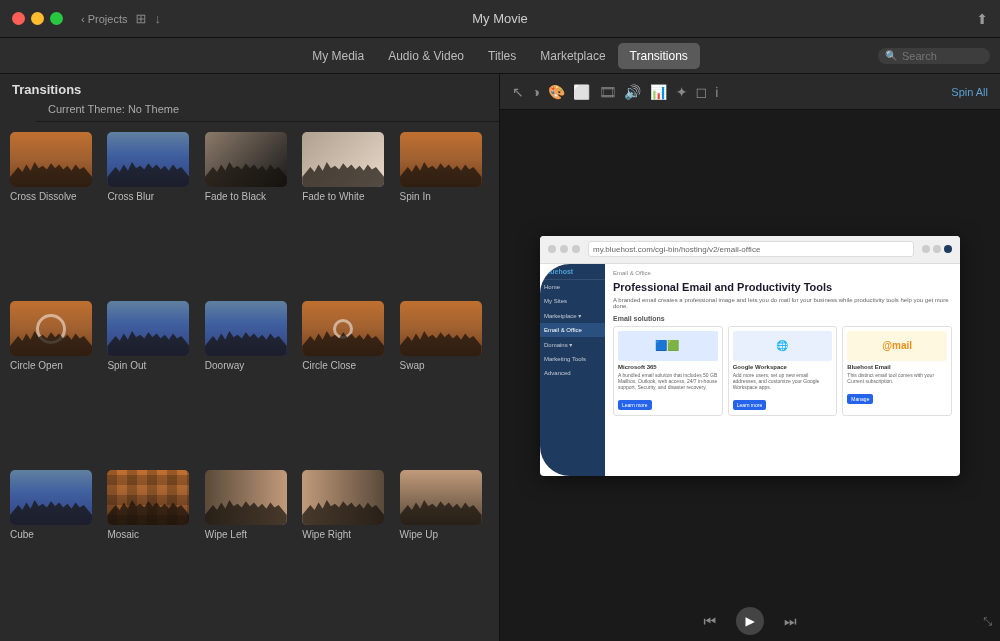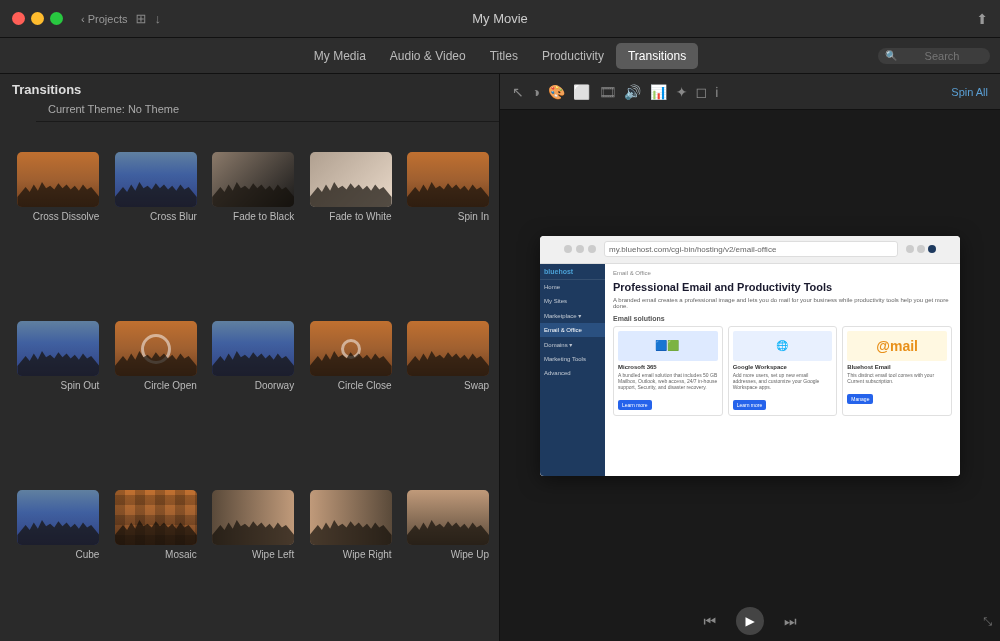--- a/index.html
+++ b/index.html
@@ -88,21 +88,20 @@
       padding: 2px 8px;
       gap: 4px;
     }
     .nav-search input {
       background: transparent;
       border: none;
       outline: none;
       color: #ccc;
       font-size: 11px;
       width: 80px;
-      text-align: center;
     }
 
     
     .main-area {
       display: flex;
       height: calc(641px - 38px - 36px);
     }
 
     
     .left-panel {
@@ -130,23 +129,22 @@
       display: grid;
       grid-template-columns: repeat(5, 1fr);
       gap: 8px;
       padding: 10px;
       overflow-y: auto;
       flex: 1;
     }
     .transition-item {
       display: flex;
       flex-direction: column;
-      align-items: flex-end;
+      align-items: flex-start;
       cursor: pointer;
-      margin-top: 20px;
     }
     .transition-thumb {
       width: 82px;
       height: 55px;
       border-radius: 5px;
       overflow: hidden;
       background: #444;
       position: relative;
       margin-bottom: 4px;
     }
@@ -223,21 +221,21 @@
       border-radius: 4px;
       overflow: hidden;
       box-shadow: 0 4px 20px rgba(0,0,0,0.5);
     }
     .preview-browser-bar {
       height: 28px;
       background: #f0f0f0;
       border-bottom: 1px solid #ddd;
       display: flex;
       align-items: center;
-      padding: 0 24px;
+      padding: 0 8px;
       gap: 4px;
     }
     .browser-dot { width: 8px; height: 8px; border-radius: 50%; background: #ccc; }
     .browser-url {
       flex: 1;
       background: #fff;
       border-radius: 3px;
       height: 16px;
       margin: 0 4px;
       font-size: 8px;
@@ -245,20 +243,21 @@
       display: flex;
       align-items: center;
       padding: 0 4px;
       border: 1px solid #ddd;
     }
     .preview-content {
       height: calc(100% - 28px);
       background: #fff;
       overflow: hidden;
       position: relative;
+      border-radius: 30px;
     }
 
     
     .bh-sidebar {
       position: absolute;
       left: 0;
       top: 0;
       width: 65px;
       height: 100%;
       background: #1e3a5f;
@@ -326,21 +325,21 @@
       margin-bottom: 3px;
       display: flex;
       align-items: center;
       justify-content: center;
       font-size: 8px;
     }
     .bh-card-mail {
       background: #fff8e1;
     }
     .bh-card-mail-at {
-      font-size: 14px;
+      font-size: 10px;
       color: #e8901a;
       font-weight: bold;
     }
     .bh-card-title { font-size: 6px; font-weight: 600; color: #333; margin-bottom: 2px; }
     .bh-card-desc { font-size: 5px; color: #666; margin-bottom: 3px; }
     .bh-btn {
       font-size: 5px;
       padding: 2px 4px;
       background: #2563eb;
       color: #fff;
@@ -388,21 +387,21 @@
   <div class="title-bar-center">
     <span>My Movie</span>
   </div>
   <div class="title-bar-right">⬆</div>
 </div>
 
 <div class="nav-bar">
   <div class="nav-item">My Media</div>
   <div class="nav-item">Audio &amp; Video</div>
   <div class="nav-item">Titles</div>
-  <div class="nav-item">Productivity</div>
+  <div class="nav-item">Marketplace</div>
   <div class="nav-item active">Transitions</div>
   <div class="nav-search">
     <span style="font-size:10px;color:#888;">🔍</span>
     <input type="text" placeholder="Search" style="">
   </div>
 </div>
 
 <div class="main-area">
 
   <div class="left-panel">
@@ -435,31 +434,31 @@
         <div class="transition-label">Fade to White</div>
       </div>
       <div class="transition-item">
         <div class="transition-thumb thumb-forest">
           <div class="forest-overlay"></div>
         </div>
         <div class="transition-label">Spin In</div>
       </div>
 
       <div class="transition-item">
-        <div class="transition-thumb thumb-mountains">
-          <div class="forest-overlay"></div>
-        </div>
-        <div class="transition-label">Spin Out</div>
-      </div>
-      <div class="transition-item">
         <div class="transition-thumb thumb-forest">
           <div style="position:absolute;top:50%;left:50%;transform:translate(-50%,-50%);width:30px;height:30px;border-radius:50%;border:3px solid rgba(255,255,255,0.5);"></div>
           <div class="forest-overlay"></div>
         </div>
         <div class="transition-label">Circle Open</div>
+      </div>
+      <div class="transition-item">
+        <div class="transition-thumb thumb-mountains">
+          <div class="forest-overlay"></div>
+        </div>
+        <div class="transition-label">Spin Out</div>
       </div>
       <div class="transition-item">
         <div class="transition-thumb thumb-mountains">
           <div class="forest-overlay"></div>
         </div>
         <div class="transition-label">Doorway</div>
       </div>
       <div class="transition-item">
         <div class="transition-thumb thumb-forest">
           <div style="position:absolute;top:50%;left:50%;transform:translate(-50%,-50%);width:20px;height:20px;border-radius:50%;border:3px solid rgba(255,255,255,0.5);"></div>

